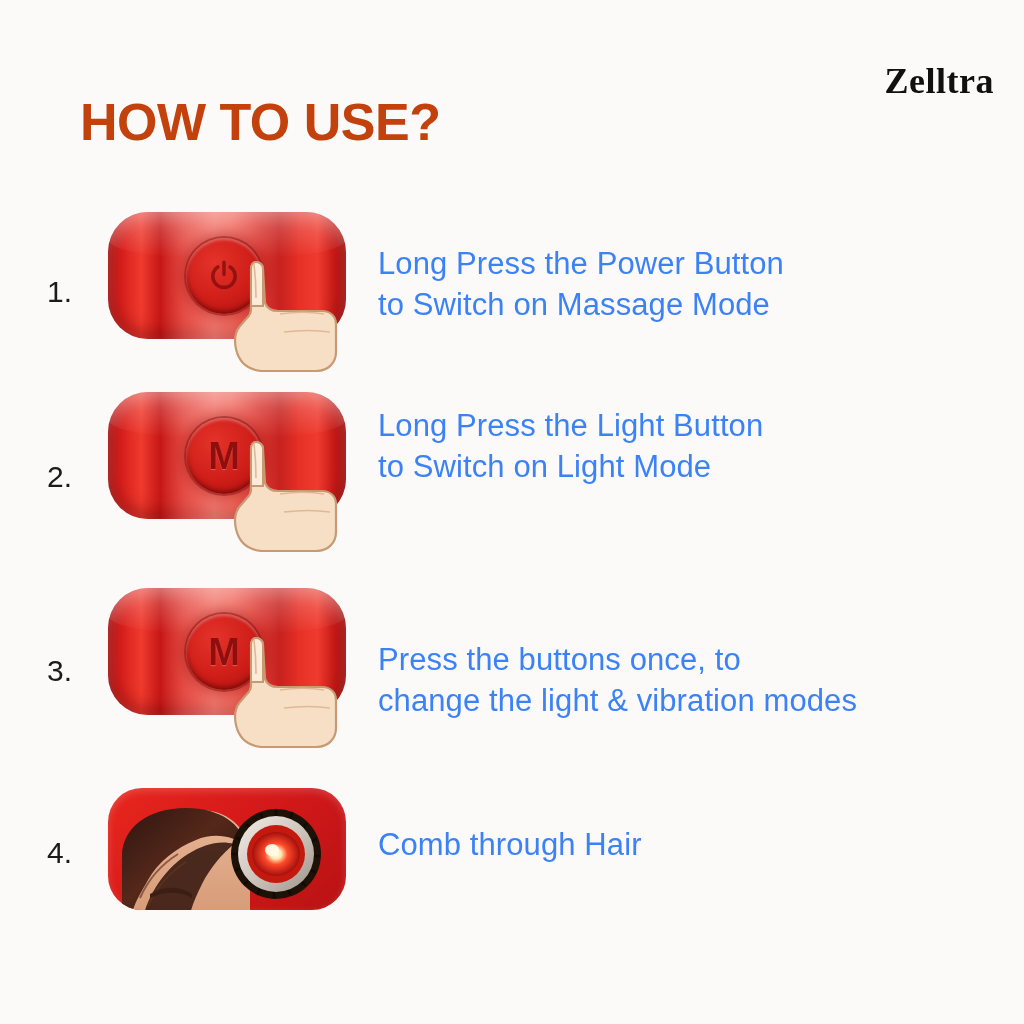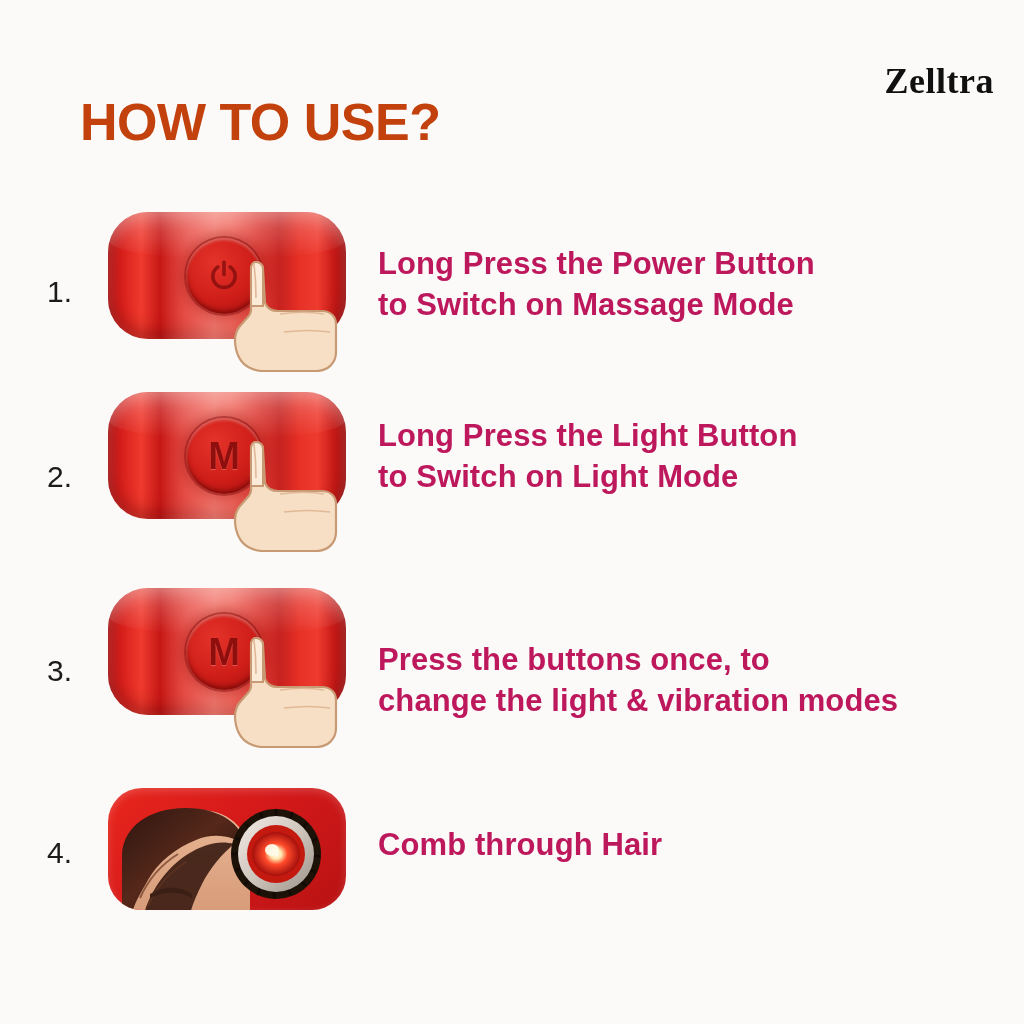--- a/index.html
+++ b/index.html
@@ -162,27 +162,27 @@
     right:24px; top:20px;
     width:92px; height:92px;
   }
 
   
   .step-text {
     position:absolute;
     left:378px;
     font-size:31px;
     line-height:1.32;
-    font-weight:700;
-    color:#be185d;
+    font-weight:400;
+    color:#3b82f6;
     letter-spacing:0.1px;
     white-space:pre-line;
   }
   #step-row-1 .step-text { top:32px; }
-  #step-row-2 .step-text { top:24px; }
+  #step-row-2 .step-text { top:14px; }
   #step-row-3 .step-text { top:32px;margin-top:20px; }
   #step-row-4 .step-text { top:37px; }
 </style>
 </head>
 <body>
 
 <div id="page-title">HOW TO USE?</div>
 
 <div id="brand-logo">Zelltra</div>
 

